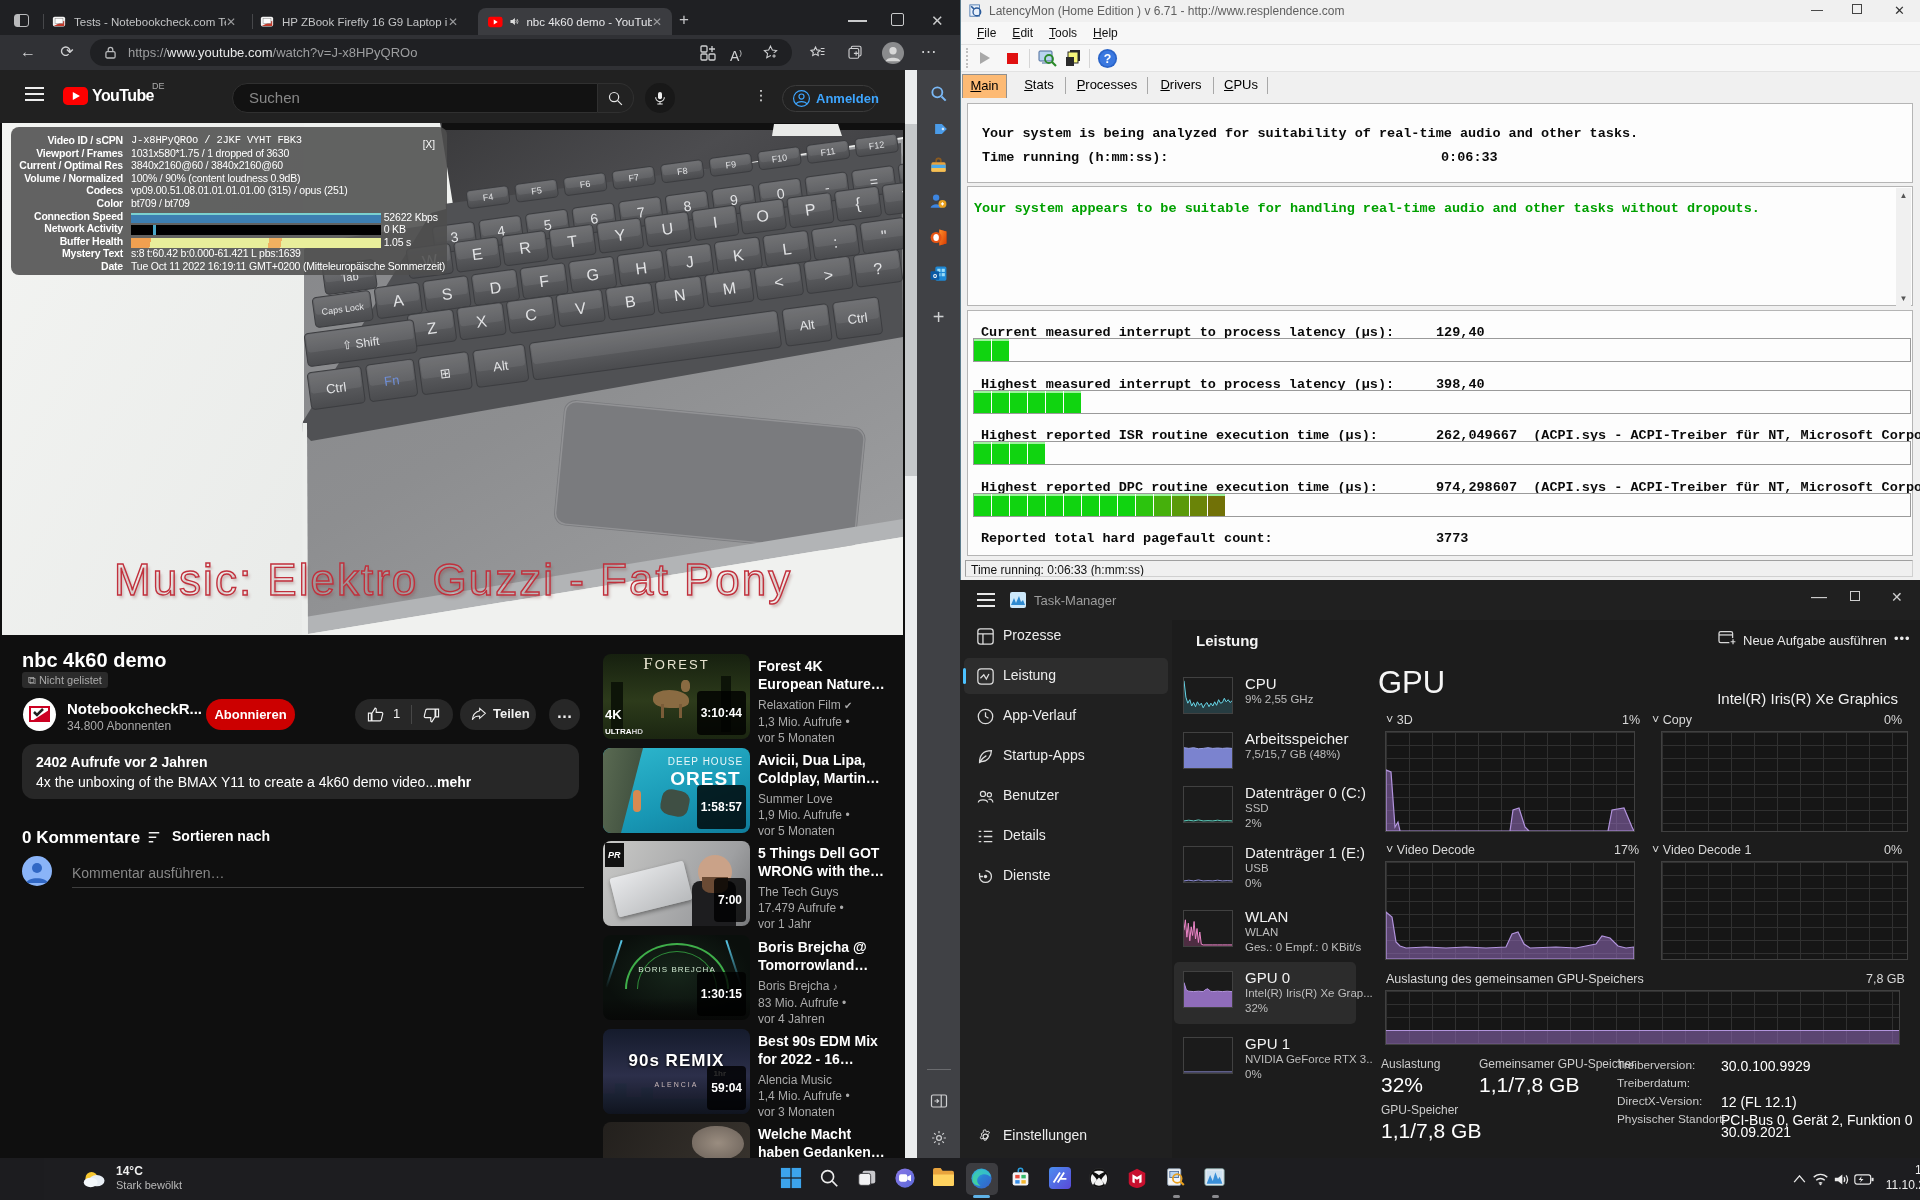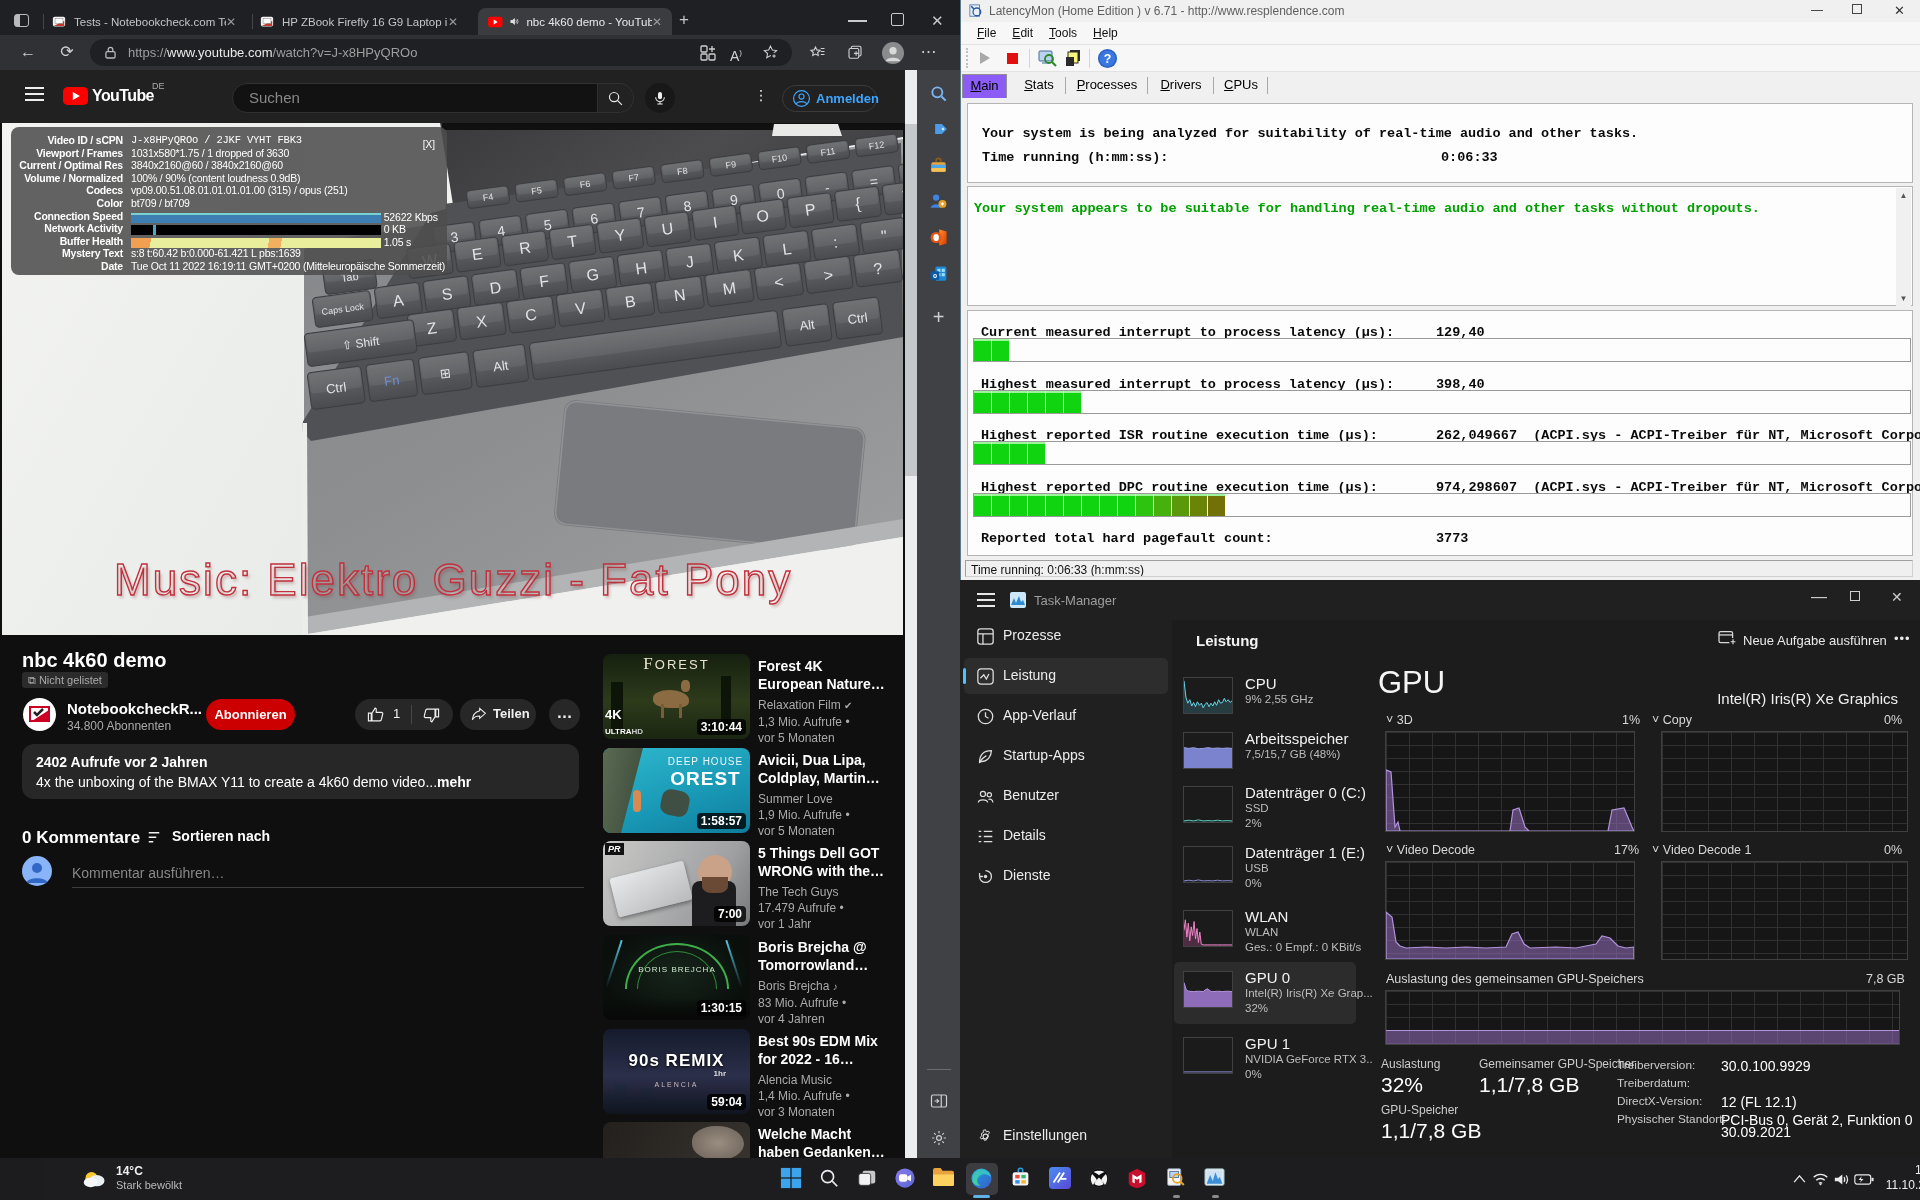--- a/index.html
+++ b/index.html
@@ -27,21 +27,21 @@
 #stats{position:absolute;left:9px;top:4px;width:436px;height:148px;background:rgba(77,77,77,.88);border-radius:8px;color:#fff;font-size:11px;padding-top:7px;}
 .srow{display:flex;height:12.6px;line-height:12.6px;}
 .slab{width:112px;white-space:nowrap;font-size:10.5px;text-align:right;font-weight:bold;flex:none;letter-spacing:-.2px;}
 .sval{padding-left:8px;white-space:nowrap;letter-spacing:-.2px;font-size:10.5px;}
 
 #ytbody{position:absolute;left:0;top:635px;width:905px;height:523px;background:#0f0f0f;color:#fff;}
 .pill{background:#272727;border-radius:18px;color:#f1f1f1;}
 #desc{position:absolute;left:22px;top:109px;width:557px;height:55px;background:#272727;border-radius:12px;font-size:14px;padding:10px 14px;}
 
 .thumb{position:absolute;left:603px;width:147px;height:85px;border-radius:8px;overflow:hidden;}
-.dur{position:absolute;right:4px;bottom:4px;background:rgba(0,0,0,.8);color:#fff;font-size:12px;font-weight:bold;padding:1px 4px;border-radius:4px;}
+.dur{position:absolute;right:4px;bottom:4px;background:rgba(0,0,0,.8);color:#fff;font-size:12px;font-weight:bold;padding:15px 4px;border-radius:4px;}
 .vtxt{position:absolute;left:758px;width:150px;color:#fff;}
 .vtitle{font-size:14px;font-weight:bold;line-height:18px;}
 .vmeta{font-size:12px;color:#aaaaaa;line-height:16px;}
 
 #scroll{position:absolute;left:905px;top:70px;width:12px;height:1088px;background:#ebedee;}
 #sthumb{position:absolute;left:0;top:54px;width:12px;height:352px;background:#c5c8ca;}
 #eside{position:absolute;left:917px;top:70px;width:43px;height:1088px;background:#404145;}
 .eico{position:absolute;left:9px;width:25px;height:25px;font-size:17px;text-align:center;line-height:25px;}
 
 #latmon{position:absolute;left:960px;top:0;width:960px;height:580px;background:#f0f0f0;border-left:1px solid #5a7a8a;font-family:"Liberation Sans",sans-serif;}
@@ -566,21 +566,21 @@
         <div style="position:absolute;left:30px;top:42px;width:8px;height:22px;background:#d88a50;border-radius:4px;"></div>
       </div>
       <span class="dur">1:58:57</span>
     </div>
     <div class="vtxt" style="top:751px;">
       <div class="vtitle">Avicii, Dua Lipa,<br>Coldplay, Martin…</div>
       <div class="vmeta" style="margin-top:4px;">Summer Love<br>1,9 Mio. Aufrufe •<br>vor 5 Monaten</div>
     </div>
 <div class="thumb" style="top:841px;">
       <div style="width:100%;height:100%;background:linear-gradient(120deg,#c9c9c7,#9fa0a2 70%,#77787a);position:relative;">
-        <div style="position:absolute;left:2px;top:2px;background:#111;color:#fff;font-size:9px;font-style:italic;font-weight:bold;padding:1px 3px;">PR</div>
+        <div style="position:absolute;left:2px;top:2px;background:#111;color:#fff;font-size:9px;font-style:italic;font-weight:bold;padding:7px 3px;">PR</div>
         <div style="position:absolute;left:10px;top:28px;width:76px;height:40px;background:linear-gradient(160deg,#e8e9eb,#b8babc);transform:rotate(-14deg);border-radius:3px;box-shadow:0 2px 4px rgba(0,0,0,.4);"></div>
         <div style="position:absolute;right:18px;top:14px;width:34px;height:34px;background:#caa288;border-radius:50%;"></div>
         <div style="position:absolute;right:14px;top:40px;width:44px;height:45px;background:#1d1d1f;border-radius:8px 8px 0 0;"></div>
         <div style="position:absolute;right:22px;top:36px;width:26px;height:16px;background:#6a4a34;border-radius:0 0 40% 40%;"></div>
       </div>
       <span class="dur">7:00</span>
     </div>
     <div class="vtxt" style="top:844px;">
       <div class="vtitle">5 Things Dell GOT<br>WRONG with the…</div>
       <div class="vmeta" style="margin-top:4px;">The Tech Guys<br>17.479 Aufrufe •<br>vor 1 Jahr</div>
@@ -717,21 +717,21 @@
         <rect x="3" y="9" width="8" height="9" fill="#2a2a2a"></rect>
       </svg>
    <div style="position:absolute;left:128px;top:4px;width:1px;height:19px;background:#d5d5d5;"></div>
    <svg width="21" height="21" viewBox="0 0 22 22" style="position:absolute;left:136px;top:3px;">
         <circle cx="11" cy="11" r="10" fill="#2a64c8"></circle>
         <circle cx="11" cy="11" r="8.2" fill="#3a78e0"></circle>
         <text x="11" y="16" font-size="13" font-weight="bold" fill="#fff" text-anchor="middle">?</text>
       </svg>
  </div>
  <div id="lm-tabs">
-   <div class="lmtab" style="left:1px;width:45px;background:#8b5cf6;border:1px solid #909090;border-bottom:none;"><u>M</u>ain</div>
+   <div class="lmtab" style="left:1px;width:45px;background:#fdba74;border:1px solid #909090;border-bottom:none;"><u>M</u>ain</div>
    <div class="lmtab" style="left:54px;width:48px;"><u>S</u>tats</div>
    <div style="position:absolute;left:104px;top:5px;width:1px;height:17px;background:#a8a8a8;"></div>
    <div class="lmtab" style="left:108px;width:76px;"><u>P</u>rocesses</div>
    <div style="position:absolute;left:186px;top:5px;width:1px;height:17px;background:#a8a8a8;"></div>
    <div class="lmtab" style="left:190px;width:60px;"><u>D</u>rivers</div>
    <div style="position:absolute;left:252px;top:5px;width:1px;height:17px;background:#a8a8a8;"></div>
    <div class="lmtab" style="left:256px;width:48px;"><u>C</u>PUs</div>
    <div style="position:absolute;left:306px;top:5px;width:1px;height:17px;background:#a8a8a8;"></div>
  </div>
  <div id="lm-content">

